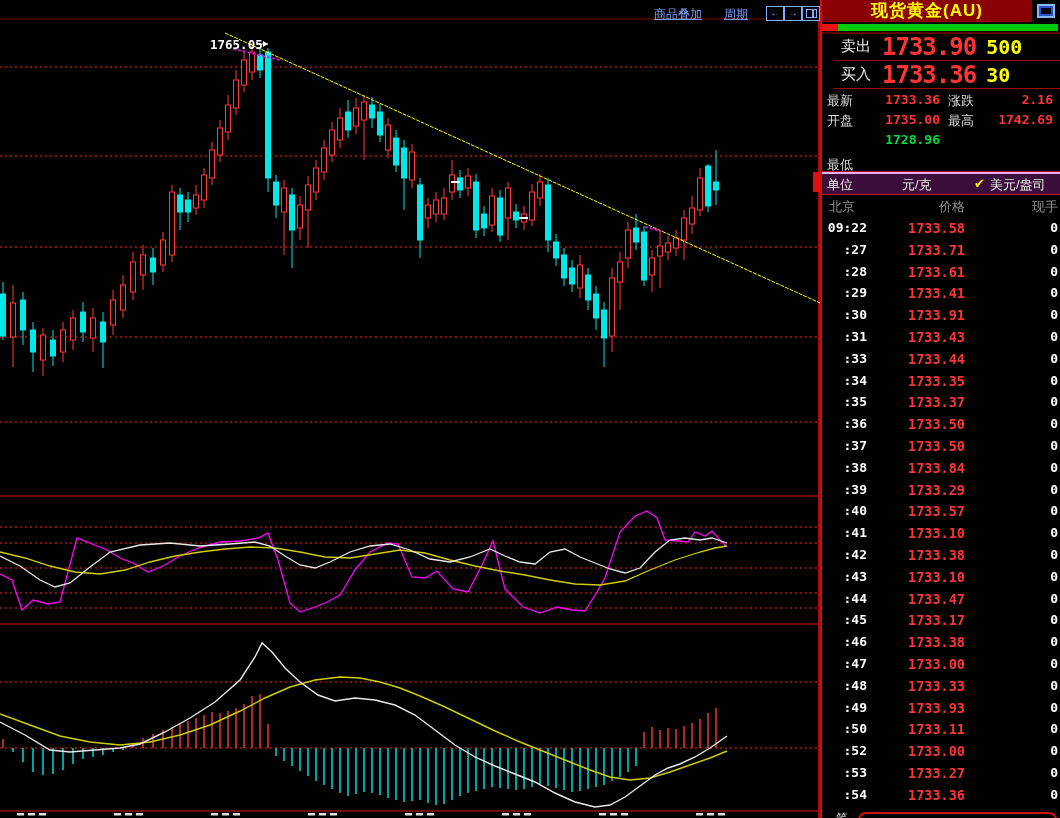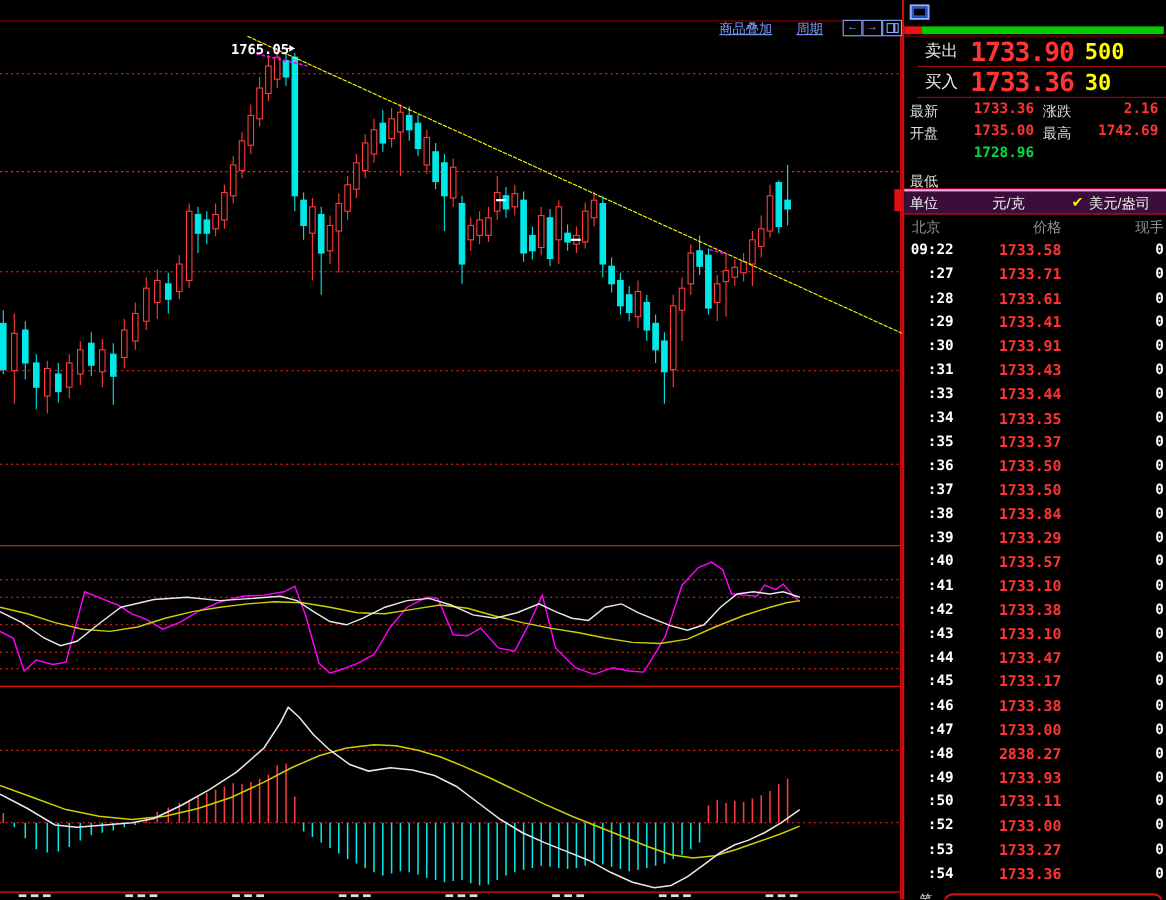--- a/index.html
+++ b/index.html
@@ -1,20 +1,20 @@
 <!DOCTYPE html>
 <html><head>
 <meta charset="utf-8">
 <style>
   html,body{margin:0;padding:0;background:#000;width:1060px;height:818px;overflow:hidden;
     font-family:"Liberation Sans","DejaVu Sans",sans-serif;}
   #app{position:relative;width:1060px;height:818px;background:#000;}
   #chart-wrap{position:absolute;left:0;top:0;width:820px;height:818px;}
   
-  #toolbar{position:absolute;left:0;top:16px;width:820px;height:19px;}
+  #toolbar{position:absolute;left:0;top:4px;width:820px;height:19px;}
   .tb-link{position:absolute;top:2px;color:#7f9fff;font-size:12px;text-decoration:underline;cursor:pointer;}
   .tb-btn{position:absolute;top:2px;width:16px;height:13px;border:1px solid #86a8ff;color:#86a8ff;
     font-size:10px;line-height:12px;text-align:center;background:#000;cursor:pointer;}
   .split-icon{position:relative;display:inline-block;width:9px;height:7px;border:1px solid #86a8ff;margin-top:2px;}
   .split-icon::after{content:"";position:absolute;right:2px;top:0;width:2px;height:7px;background:#86a8ff;}
   
   #quote-panel{position:absolute;left:820px;top:0;width:240px;height:818px;background:#000;
     border-left:2px solid #cf0f0f;box-sizing:border-box;}
   #qp-titlebar{position:absolute;left:0;top:0;width:100%;height:22px;display:flex;}
   #qp-title{flex:1;background:#8b0000;color:#ffff00;font-size:17px;font-weight:bold;
@@ -376,20 +376,21 @@
   <div id="toolbar">
     <span class="tb-link" style="left:654px">商品叠加</span>
     <span class="tb-link" style="left:724px">周期</span>
     <span class="tb-btn" style="left:766px">←</span>
     <span class="tb-btn" style="left:784px">→</span>
     <span class="tb-btn" style="left:802px"><span class="split-icon"></span></span>
   </div>
 
   <div id="quote-panel">
     <div id="qp-titlebar">
+      <div id="qp-title">现货黄金(AU)</div>
       <div id="win-restore">
         <div class="outer">
             <div class="inner"></div>
           </div>
       </div>
     </div>
     <div id="qp-bar">
       <div class="red"></div>
       <div class="green"></div>
     </div>
@@ -538,21 +539,21 @@
           <span class="t-price num">1733.38</span>
           <span class="t-vol num">0</span>
         </div>
         <div class="t-row">
           <span class="t-time num">:47</span>
           <span class="t-price num">1733.00</span>
           <span class="t-vol num">0</span>
         </div>
         <div class="t-row">
           <span class="t-time num">:48</span>
-          <span class="t-price num">2838.27</span>
+          <span class="t-price num">1733.33</span>
           <span class="t-vol num">0</span>
         </div>
         <div class="t-row">
           <span class="t-time num">:49</span>
           <span class="t-price num">1733.93</span>
           <span class="t-vol num">0</span>
         </div>
         <div class="t-row">
           <span class="t-time num">:50</span>
           <span class="t-price num">1733.11</span>

